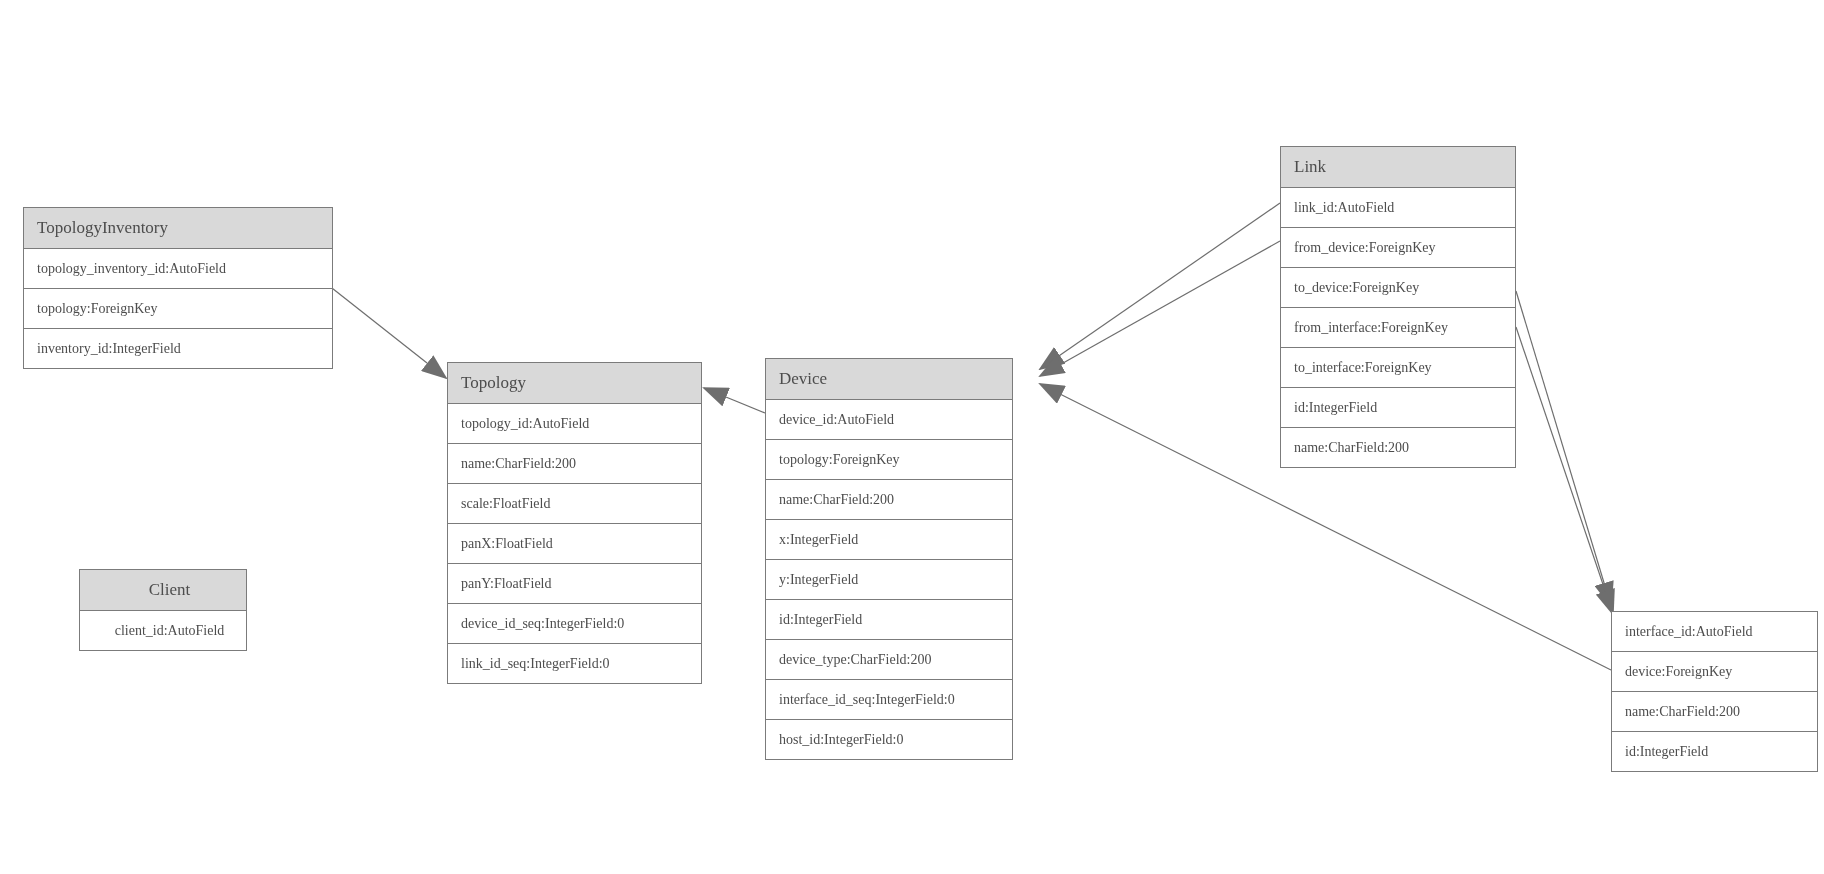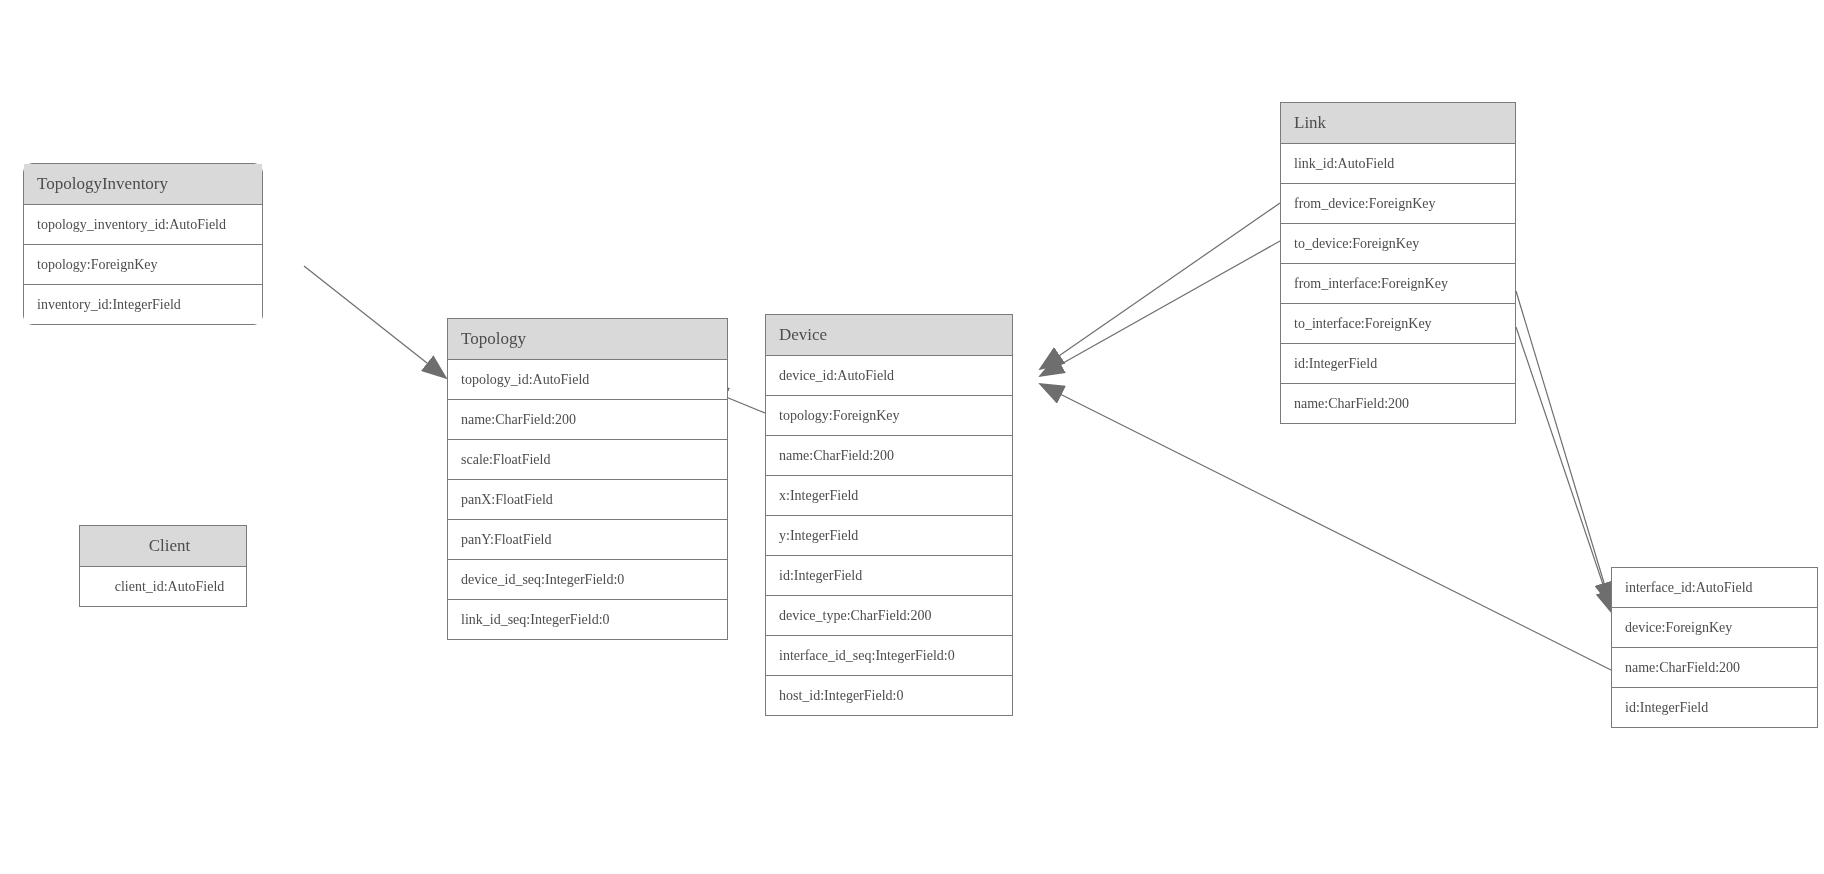--- a/index.html
+++ b/index.html
@@ -17,20 +17,21 @@
   #edges {
     position: absolute;
     left: 0; top: 0;
     width: 1824px; height: 874px;
   }
   .entity {
     position: absolute;
     background: #14532d;
     border: 1.5px solid #7b7b7b;
     box-sizing: border-box;
+    margin-top: 44px;
   }
   .entity-header {
     background: #d9d9d9;
     height: 40px;
     line-height: 40px;
     padding-left: 13px;
     font-size: 17px;
     color: #4d4d4d;
     border-bottom: 1px solid #7b7b7b;
     white-space: nowrap;
@@ -61,31 +62,31 @@
       </defs>
       <line x1="304" y1="266" x2="446" y2="378" stroke="#6e6e6e" stroke-width="1.2" marker-end="url(#arrowhead)"></line>
       <line x1="765" y1="413" x2="704" y2="388" stroke="#6e6e6e" stroke-width="1.2" marker-end="url(#arrowhead)"></line>
       <line x1="1280" y1="203" x2="1040" y2="369" stroke="#6e6e6e" stroke-width="1.2" marker-end="url(#arrowhead)"></line>
       <line x1="1280" y1="241" x2="1040" y2="376" stroke="#6e6e6e" stroke-width="1.2" marker-end="url(#arrowhead)"></line>
       <line x1="1611" y1="670" x2="1040" y2="384" stroke="#6e6e6e" stroke-width="1.2" marker-end="url(#arrowhead)"></line>
       <line x1="1516" y1="291" x2="1611" y2="606" stroke="#6e6e6e" stroke-width="1.2" marker-end="url(#arrowhead)"></line>
       <line x1="1516" y1="327" x2="1613" y2="614" stroke="#6e6e6e" stroke-width="1.2" marker-end="url(#arrowhead)"></line>
     </svg>
 
-<div class="entity" style="left: 23px; top: 163px; width: 240px; border-radius: 10px;">
+<div class="entity" style="left: 23px; top: 163px; width: 310px;">
       <div class="entity-header">TopologyInventory</div>
       <div class="entity-field">topology_inventory_id:AutoField</div>
       <div class="entity-field">topology:ForeignKey</div>
       <div class="entity-field">inventory_id:IntegerField</div>
     </div>
     <div class="entity" style="left: 79px; top: 525px; width: 168px; text-align: center;">
       <div class="entity-header">Client</div>
       <div class="entity-field">client_id:AutoField</div>
     </div>
-    <div class="entity" style="left: 447px; top: 318px; width: 281px;">
+    <div class="entity" style="left: 447px; top: 318px; width: 255px;">
       <div class="entity-header">Topology</div>
       <div class="entity-field">topology_id:AutoField</div>
       <div class="entity-field">name:CharField:200</div>
       <div class="entity-field">scale:FloatField</div>
       <div class="entity-field">panX:FloatField</div>
       <div class="entity-field">panY:FloatField</div>
       <div class="entity-field">device_id_seq:IntegerField:0</div>
       <div class="entity-field">link_id_seq:IntegerField:0</div>
     </div>
     <div class="entity" style="left: 765px; top: 314px; width: 248px;">

